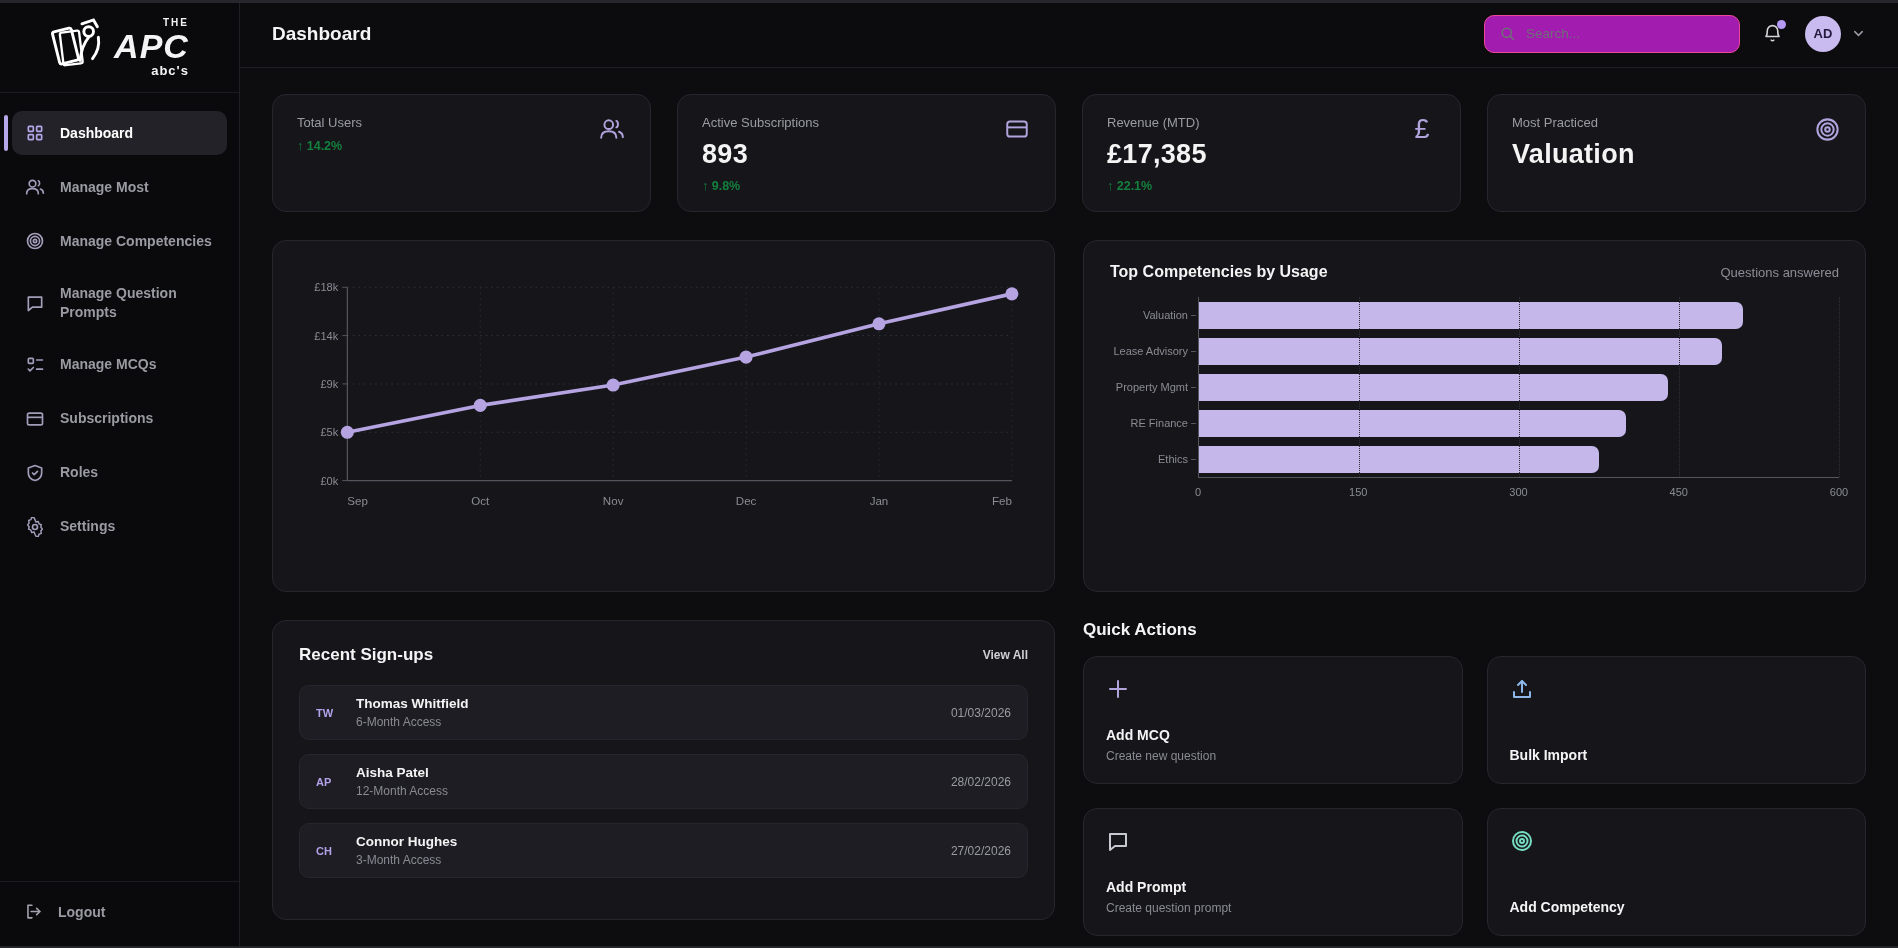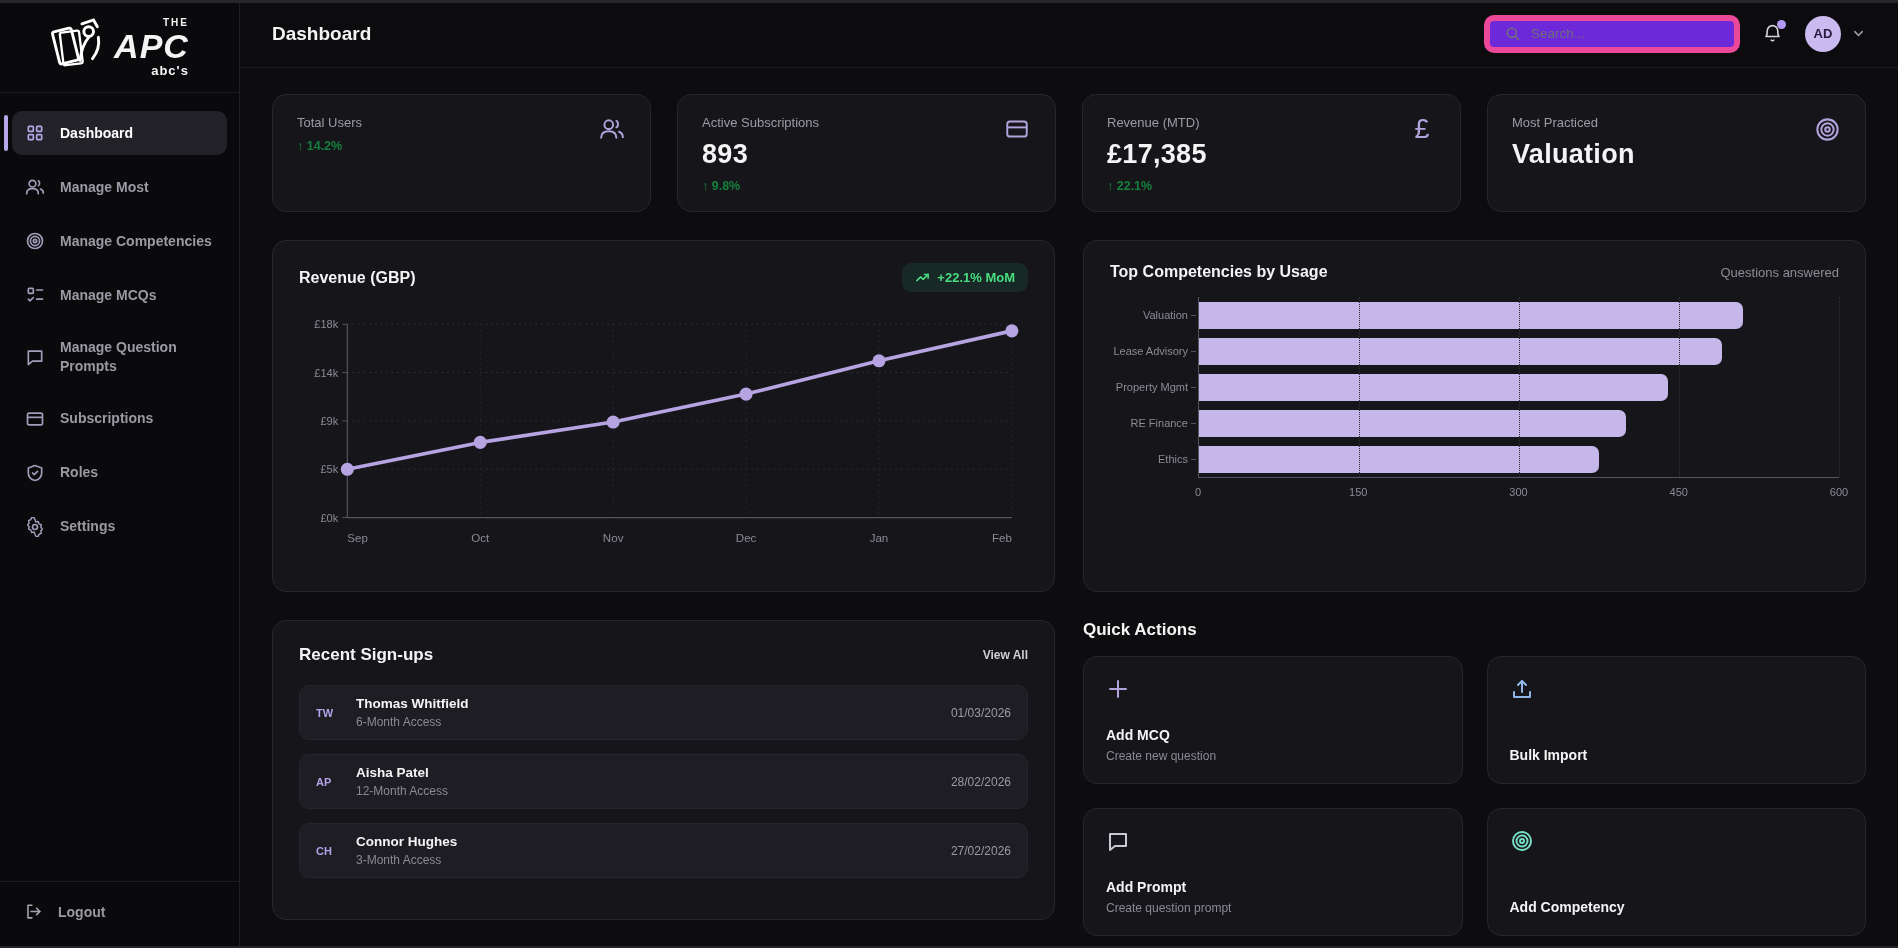--- a/index.html
+++ b/index.html
@@ -32,21 +32,21 @@
   .logout-row { border-top:1px solid #1b1b22; padding:20px 24px 26px; display:flex; align-items:center; gap:14px;
     color:#9a9aa3; font-size:14px; font-weight:bold; cursor:pointer; }
   .logout-row .nicon { width:20px; height:20px; color:#a3a3ad; }
 
   
   .main { flex:1; display:flex; flex-direction:column; min-width:0; }
   header { height:68px; min-height:68px; border-bottom:1px solid #1e1e25; display:flex; align-items:center;
     padding:0 32px; background:#0c0c0f; }
   .page-title { font-size:19px; font-weight:bold; }
   .hright { margin-left:auto; display:flex; align-items:center; gap:22px; }
-  .search-box { width:256px; height:38px; background:#6d28d9; border:6px solid #ec4899; border-radius:10px;
+  .search-box { width:256px; height:38px; background:#a21caf; border:1px solid #ec4899; border-radius:10px;
     display:flex; align-items:center; gap:10px; padding:0 14px; }
   .search-box input { background:transparent; border:none; outline:none; color:#e4e4e7; font-size:13.5px;
     width:100%; font-family:"Liberation Sans", sans-serif; }
   .search-box input::placeholder { color:#6e6e78; }
   .bell-wrap { position:relative; cursor:pointer; display:flex; }
   .bell-dot { position:absolute; top:-3px; right:-3px; width:9px; height:9px; border-radius:50%; background:#b49af5; }
   .avatar-group { display:flex; align-items:center; gap:10px; cursor:pointer; }
   .avatar { width:36px; height:36px; border-radius:50%; background:#c9baf0; color:#241a3d; font-size:13px;
     font-weight:bold; display:flex; align-items:center; justify-content:center; }
 
@@ -160,36 +160,36 @@
           <svg viewBox="0 0 24 24" width="20" height="20" fill="none" stroke="currentColor" stroke-width="2">
               <circle cx="12" cy="12" r="9"></circle>
               <circle cx="12" cy="12" r="5.5"></circle>
               <circle cx="12" cy="12" r="2"></circle>
             </svg>
         </span>
         <span class="nav-label">Manage Competencies</span>
       </div>
       <div class="nav-item">
         <span class="nicon">
+          <svg viewBox="0 0 24 24" width="20" height="20" fill="none" stroke="currentColor" stroke-width="2" stroke-linejoin="round">
+              <path d="M4 5h16v12H9l-5 4z"></path>
+            </svg>
+        </span>
+        <span class="nav-label">Manage Question Prompts</span>
+      </div>
+      <div class="nav-item">
+        <span class="nicon">
           <svg viewBox="0 0 24 24" width="20" height="20" fill="none" stroke="currentColor" stroke-width="2" stroke-linecap="round">
               <rect x="4" y="4" width="6" height="6" rx="1"></rect>
               <path d="M14 6h7"></path>
               <path d="M14 17h7"></path>
               <path d="M4 17l2 2 4-4"></path>
             </svg>
         </span>
         <span class="nav-label">Manage MCQs</span>
-      </div>
-      <div class="nav-item">
-        <span class="nicon">
-          <svg viewBox="0 0 24 24" width="20" height="20" fill="none" stroke="currentColor" stroke-width="2" stroke-linejoin="round">
-              <path d="M4 5h16v12H9l-5 4z"></path>
-            </svg>
-        </span>
-        <span class="nav-label">Manage Question Prompts</span>
       </div>
       <div class="nav-item">
         <span class="nicon">
           <svg viewBox="0 0 24 24" width="20" height="20" fill="none" stroke="currentColor" stroke-width="2">
               <rect x="3" y="5" width="18" height="14" rx="2"></rect>
               <path d="M3 10h18"></path>
             </svg>
         </span>
         <span class="nav-label">Subscriptions</span>
       </div>
@@ -294,30 +294,20 @@
                 <circle cx="12" cy="12" r="9"></circle>
                 <circle cx="12" cy="12" r="5.5"></circle>
                 <circle cx="12" cy="12" r="2"></circle>
               </svg>
           </span>
         </div>
       </div>
 
       <div class="charts-grid">
         <div class="card chart-card">
-          <div class="card-head">
-            <h2>Revenue (GBP)</h2>
-            <span class="mom-badge">
-              <svg viewBox="0 0 24 24" width="15" height="15" fill="none" stroke="#4ade80" stroke-width="2.4" stroke-linecap="round" stroke-linejoin="round">
-                  <path d="M3 17l6-6 4 4 8-8"></path>
-                  <path d="M15 7h6v6"></path>
-                </svg>
-              <span>+22.1% MoM</span>
-            </span>
-          </div>
           <div id="revChart"><svg viewBox="0 0 724 240" width="100%" height="262">
                 <line x1="43" y1="206" x2="48" y2="206" stroke="#55555e" stroke-width="1"></line>
                 <text x="39" y="210" text-anchor="end" font-size="11" fill="#8b8b94">£0k</text>
                 <line x1="48" y1="158" x2="708" y2="158" stroke="#31313a" stroke-width="1" stroke-dasharray="1.5 4"></line>
                 <line x1="43" y1="158" x2="48" y2="158" stroke="#55555e" stroke-width="1"></line>
                 <text x="39" y="162" text-anchor="end" font-size="11" fill="#8b8b94">£5k</text>
                 <line x1="48" y1="110" x2="708" y2="110" stroke="#31313a" stroke-width="1" stroke-dasharray="1.5 4"></line>
                 <line x1="43" y1="110" x2="48" y2="110" stroke="#55555e" stroke-width="1"></line>
                 <text x="39" y="114" text-anchor="end" font-size="11" fill="#8b8b94">£9k</text>
                 <line x1="48" y1="62" x2="708" y2="62" stroke="#31313a" stroke-width="1" stroke-dasharray="1.5 4"></line>

